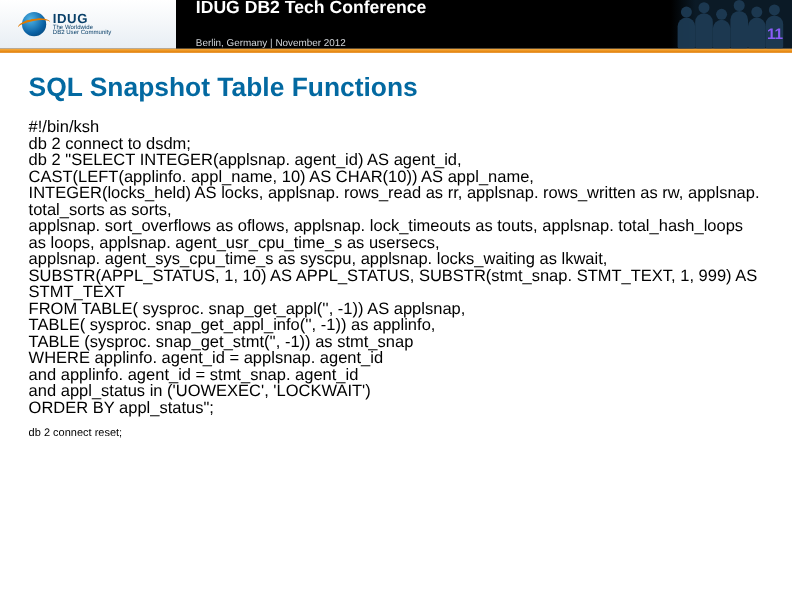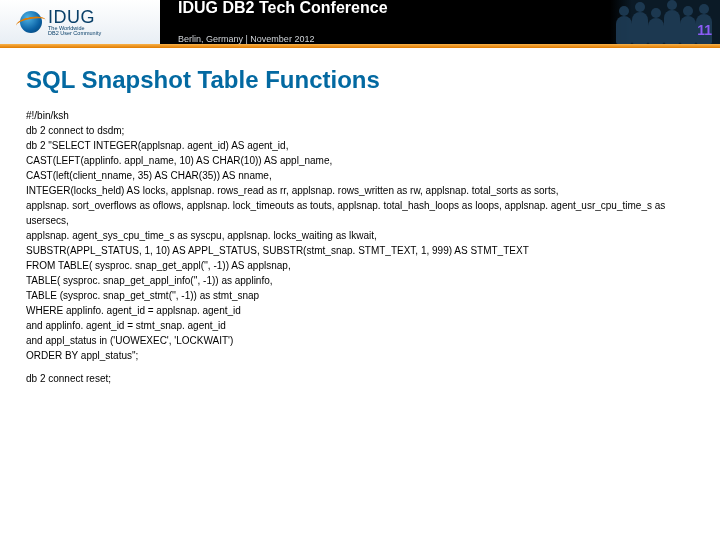--- a/index.html
+++ b/index.html
@@ -46,22 +46,22 @@
     border-top: 2px solid #e07a00;
     border-radius: 50% 50% 0 0;
     transform: rotate(-10deg);
   }
   .idug-text {
     display: flex;
     flex-direction: column;
     line-height: 1;
   }
   .idug-name {
-    font-size: 18px;
-    font-weight: 400;
+    font-size: 12px;
+    font-weight: 700;
     color: #0a4069;
     letter-spacing: 0.5px;
   }
   .idug-tag {
     font-size: 5.5px;
     color: #0a4069;
     white-space: pre;
   }
   .header-mid {
     position: absolute;
@@ -122,21 +122,21 @@
     padding: 18px 26px 0 26px;
   }
   .slide-title {
     font-size: 24px;
     font-weight: 800;
     color: #0369a1;
     margin: 0 0 14px 0;
   }
   .code-block {
     font-family: Arial, Helvetica, sans-serif;
-    font-size: 10px;
+    font-size: 15px;
     line-height: 15px;
     color: #000000;
     white-space: normal;
   }
   .code-line {
     display: block;
   }
   .footer-line {
     font-size: 10px;
     margin-top: 10px;
@@ -188,21 +188,20 @@
 <div class="page-num">11</div>
 
 <div class="content">
   <h1 class="slide-title">SQL Snapshot Table Functions</h1>
 
   <div class="code-block" id="code-block">
       <span class="code-line">#!/bin/ksh</span>
       <span class="code-line">db 2 connect to dsdm;</span>
       <span class="code-line">db 2 "SELECT INTEGER(applsnap. agent_id) AS agent_id,</span>
       <span class="code-line">CAST(LEFT(applinfo. appl_name, 10) AS CHAR(10)) AS appl_name,</span>
-      <span class="code-line">CAST(left(client_nname, 35) AS CHAR(35)) AS nname,</span>
       <span class="code-line"> INTEGER(locks_held) AS locks, applsnap. rows_read as rr, applsnap. rows_written as rw, applsnap. total_sorts as sorts,</span>
       <span class="code-line">applsnap. sort_overflows as oflows, applsnap. lock_timeouts as touts, applsnap. total_hash_loops as loops, applsnap. agent_usr_cpu_time_s as usersecs,</span>
       <span class="code-line">applsnap. agent_sys_cpu_time_s as syscpu, applsnap. locks_waiting as lkwait,</span>
       <span class="code-line"> SUBSTR(APPL_STATUS, 1, 10) AS APPL_STATUS, SUBSTR(stmt_snap. STMT_TEXT, 1, 999) AS STMT_TEXT</span>
       <span class="code-line">FROM TABLE( sysproc. snap_get_appl('', -1)) AS applsnap,</span>
       <span class="code-line">TABLE( sysproc. snap_get_appl_info('', -1)) as applinfo,</span>
       <span class="code-line">TABLE (sysproc. snap_get_stmt('', -1)) as stmt_snap</span>
       <span class="code-line"> WHERE applinfo. agent_id = applsnap. agent_id</span>
       <span class="code-line">and applinfo. agent_id = stmt_snap. agent_id</span>
       <span class="code-line">and appl_status in ('UOWEXEC', 'LOCKWAIT')</span>

